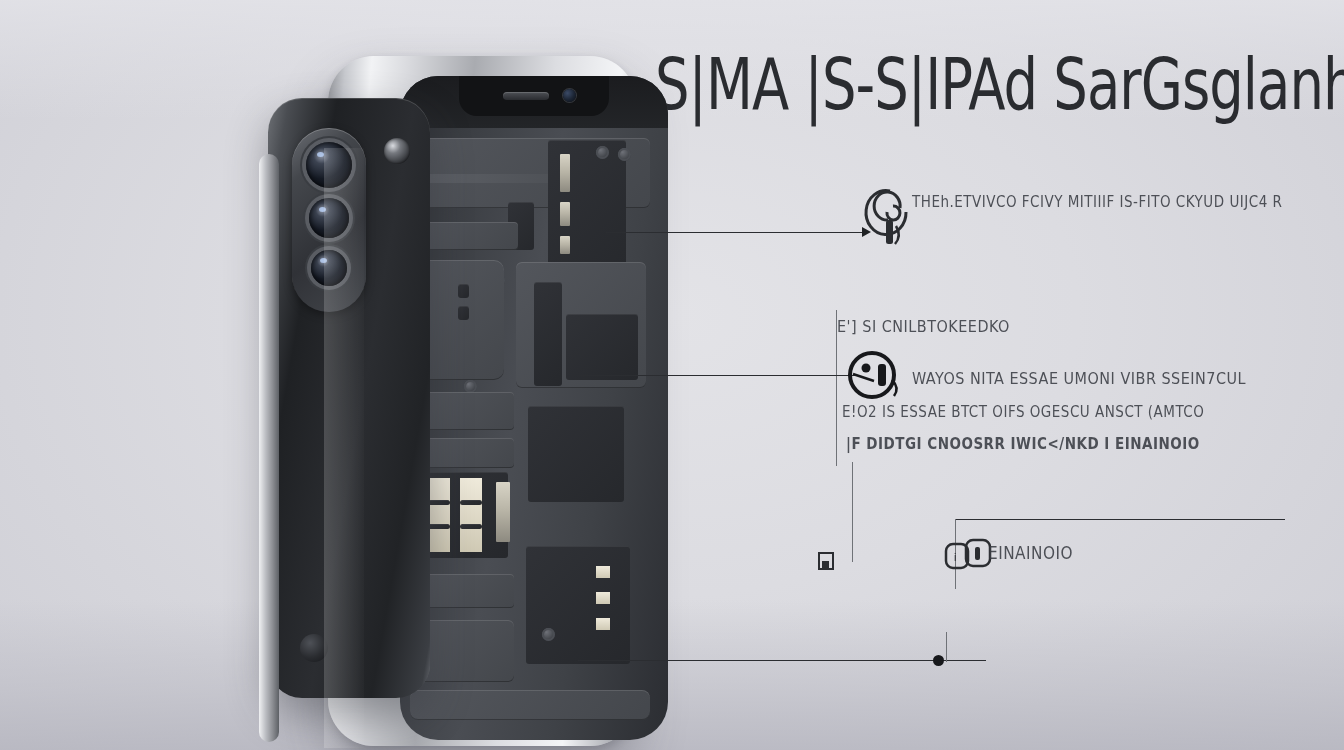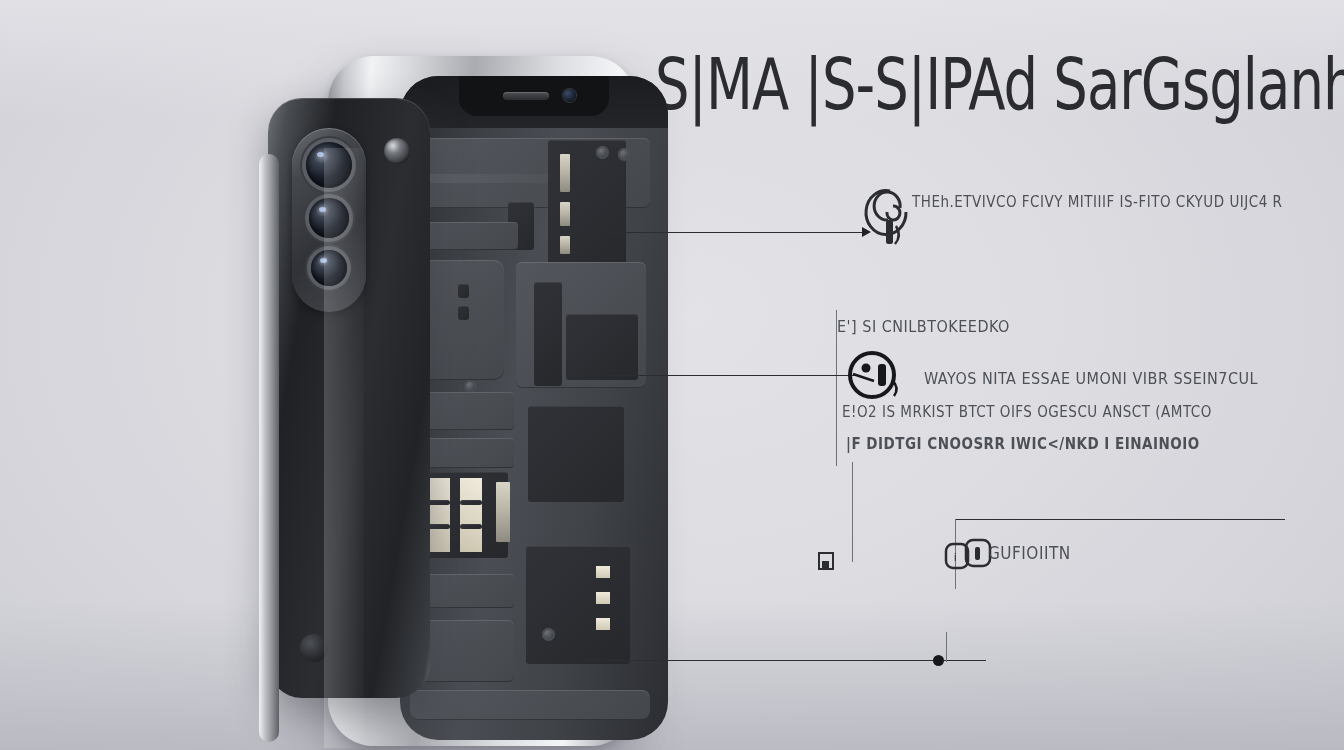--- a/index.html
+++ b/index.html
@@ -300,23 +300,23 @@
   <div class="iconCirc" style="left:846px; top:350px;">
     <svg width="56" height="50" viewBox="0 0 56 50">
       <circle cx="26" cy="25" r="22" fill="none" stroke="#17181b" stroke-width="4"></circle>
       <circle cx="20" cy="18" r="4.5" fill="#17181b"></circle>
       <rect x="32" y="14" width="8" height="22" rx="3" fill="#17181b"></rect>
       <path d="M7 24 L28 31" stroke="#17181b" stroke-width="2.5" fill="none"></path>
       <path d="M46 30 q8 8 2 16" fill="none" stroke="#17181b" stroke-width="2.5"></path>
     </svg>
   </div>
 
-  <div class="annoText t2" style="left:912px; top:366px;margin-left:12px;">WAYOS  NITA ESSAE UMONI VIBR SSEIN7CUL</div>
-
-  <div class="annoText t3" style="left:842px; top:400px;">E!O2 IS MRKIST BTCT OIFS OGESCU ANSCT (AMTCO</div>
+  <div class="annoText t2" style="left:912px; top:366px;">WAYOS  NITA ESSAE UMONI VIBR SSEIN7CUL</div>
+
+  <div class="annoText t3" style="left:842px; top:400px;">E!O2 IS ESSAE BTCT OIFS OGESCU ANSCT (AMTCO</div>
   <div class="annoText t3" style="left:846px; top:432px;font-weight:bold;">|F DIDTGI CNOOSRR IWIC&lt;/NKD I EINAINOIO</div>
 
   <div class="leaderV" style="left:852px; top:462px; height:100px;"></div>
 
   <div style="position:absolute; left:818px; top:552px; width:16px; height:18px;
               border:2px solid #2b2d31;">
     <div style="position:absolute; left:2px; bottom:0; width:7px; height:7px; background:#2b2d31;"></div>
   </div>
 
   <div class="leader" style="left:955px; top:519px; width:330px;"></div>
@@ -324,19 +324,19 @@
 
   <div class="iconPair" style="left:944px; top:538px;">
     <svg width="52" height="32" viewBox="0 0 52 32">
       <rect x="2" y="6" width="22" height="24" rx="7" fill="none" stroke="#2b2d31" stroke-width="2.5"></rect>
       <rect x="22" y="2" width="24" height="26" rx="7" fill="none" stroke="#2b2d31" stroke-width="2.5"></rect>
       <text x="10" y="23" font-size="11" fill="#2b2d31" font-family="Liberation Sans, sans-serif">i</text>
       <rect x="31" y="9" width="5" height="13" rx="2" fill="#2b2d31"></rect>
     </svg>
   </div>
 
-  <div class="annoText t4" style="left:988px; top:540px;">GUFIOIITN</div>
+  <div class="annoText t4" style="left:988px; top:540px;">EINAINOIO</div>
 
   <div class="leader" style="left:578px; top:660px; width:408px;"></div>
   <div class="leaderV" style="left:946px; top:632px; height:30px;"></div>
   <div class="leaderDot" style="left:933px; top:655px;"></div>
 
 </div>
 
 </body></html>

